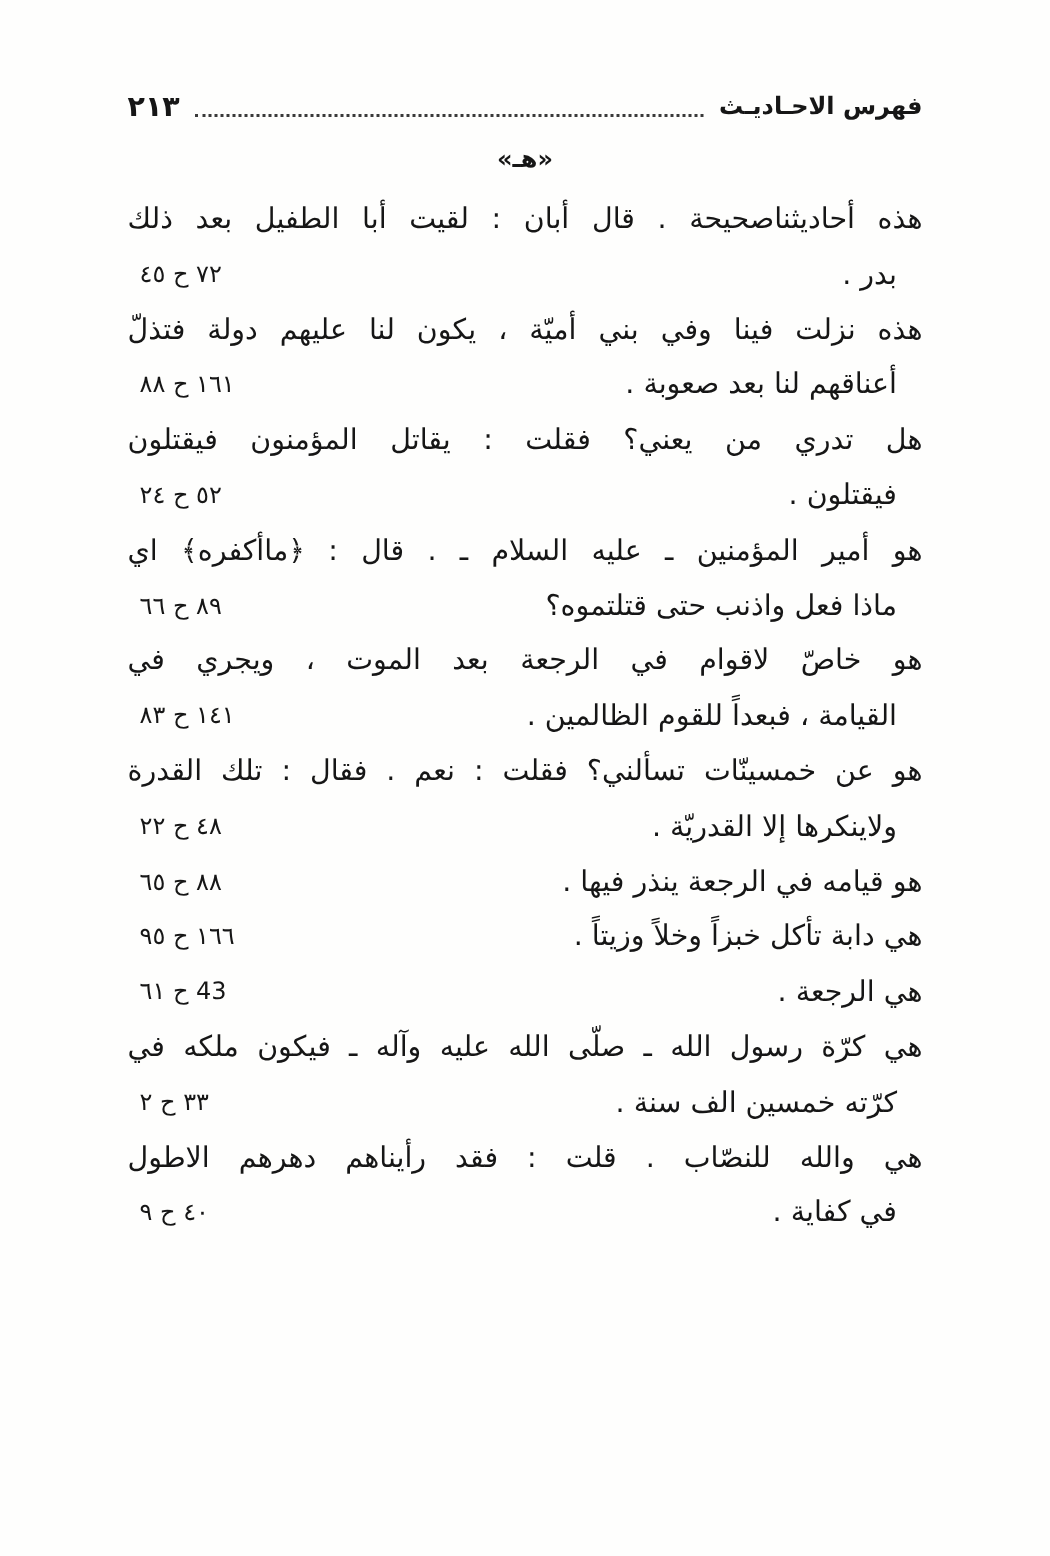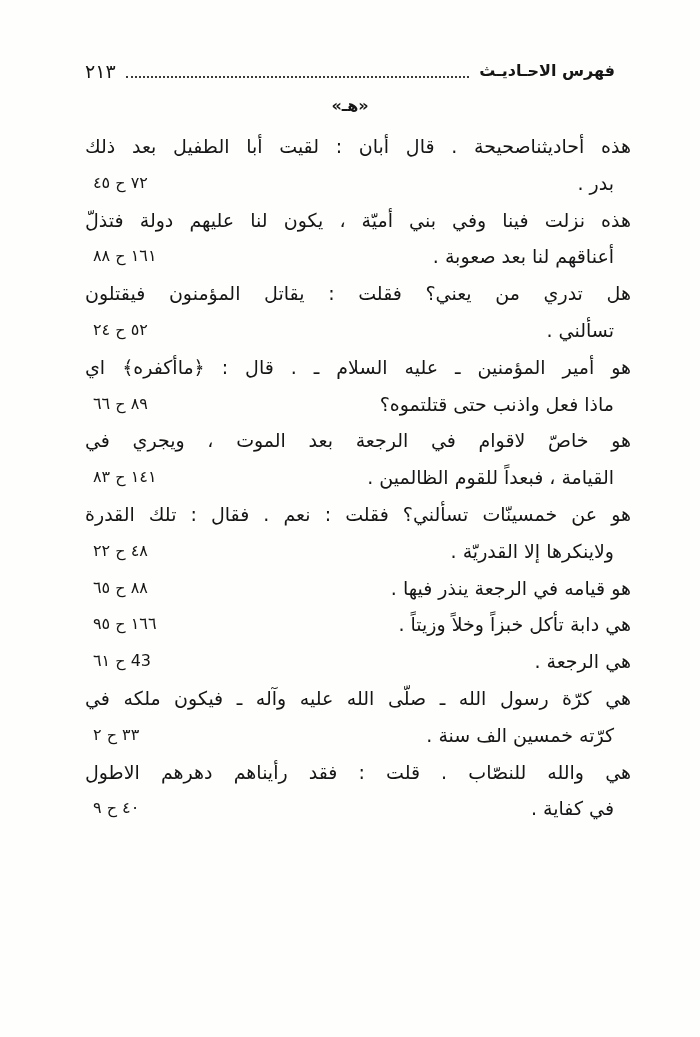--- a/index.html
+++ b/index.html
@@ -34,40 +34,40 @@
     line-height: 26px;
   }
   .dotted-leader {
     flex: 1 1 auto;
     border-bottom: 2px dotted #3a3a3a;
     height: 2px;
     margin: 10px 10px 0 10px;
   }
   .page-number {
     font-size: 19px;
-    font-weight: normal;
+    font-weight: bold;
     letter-spacing: 2px;
     white-space: nowrap;
     line-height: 26px;
   }
   
   .section-marker {
     position: absolute;
     top: 96px;
     right: 0;
     left: 0;
     text-align: center;
     font-size: 16px;
     font-weight: bold;
   }
   
   .entries {
     position: absolute;
     top: 128px;
-    right: 69px;
+    right: 85px;
     left: 85px;
   }
   .entry {
     position: relative;
   }
   .line {
     font-size: 19px;
     line-height: 36.8px;
     text-align: right;
     white-space: nowrap;
@@ -108,21 +108,21 @@
         <div class="line cont">بدر .</div>
         <span class="ref">٧٢ ح ٤٥</span>
       </div>
       <div class="entry">
         <div class="line justify">هذه نزلت فينا وفي بني أميّة ، يكون لنا عليهم دولة فتذلّ</div>
         <div class="line cont">أعناقهم لنا بعد صعوبة .</div>
         <span class="ref">١٦١ ح ٨٨</span>
       </div>
       <div class="entry">
         <div class="line justify">هل تدري من يعني؟ فقلت : يقاتل المؤمنون فيقتلون</div>
-        <div class="line cont">تسألني .</div>
+        <div class="line cont">فيقتلون .</div>
         <span class="ref">٥٢ ح ٢٤</span>
       </div>
       <div class="entry">
         <div class="line justify">هو أمير المؤمنين ـ عليه السلام ـ . قال : ﴿ماأكفره﴾ اي</div>
         <div class="line cont">ماذا فعل واذنب حتى قتلتموه؟</div>
         <span class="ref">٨٩ ح ٦٦</span>
       </div>
       <div class="entry">
         <div class="line justify">هو خاصّ لاقوام في الرجعة بعد الموت ، ويجري في</div>
         <div class="line cont">القيامة ، فبعداً للقوم الظالمين .</div>

